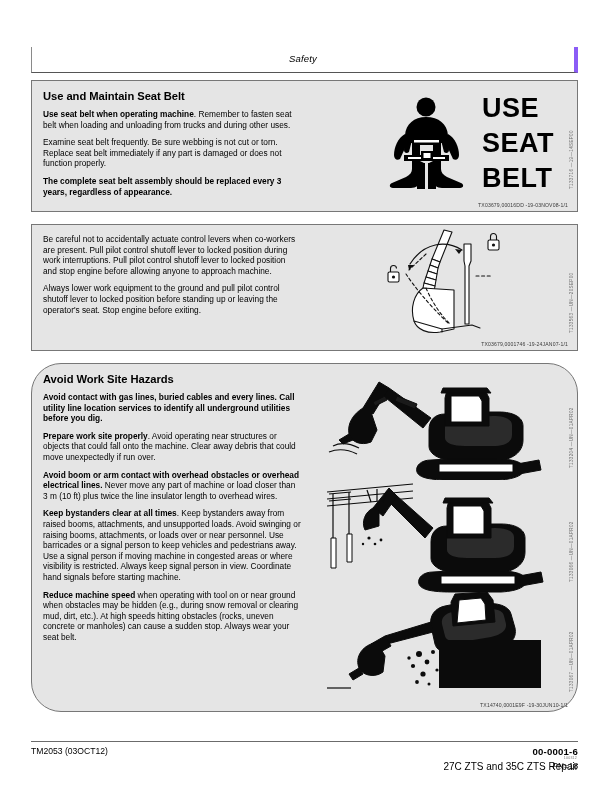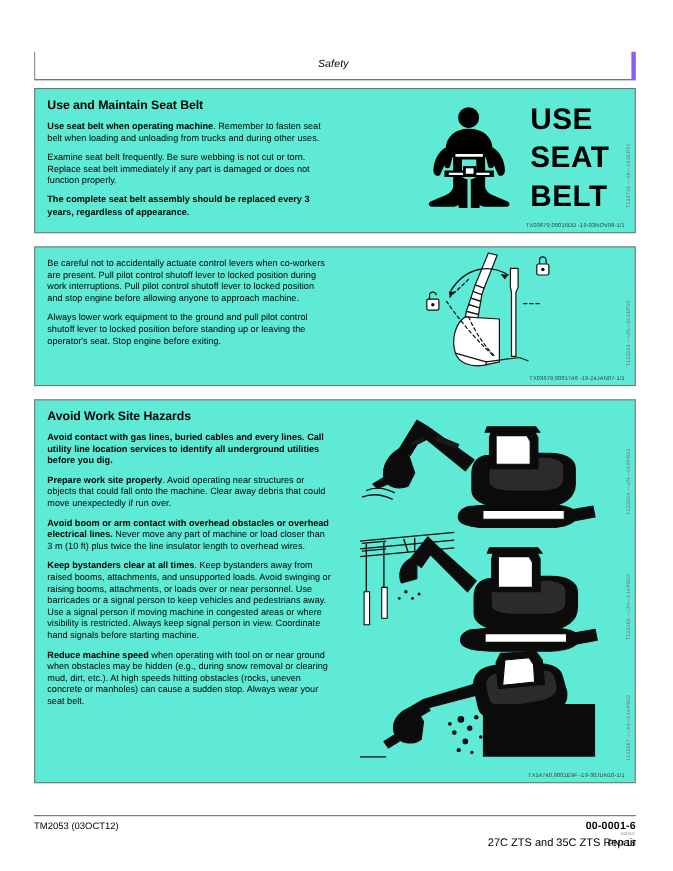--- a/index.html
+++ b/index.html
@@ -46,25 +46,25 @@
     letter-spacing: .15px;
   }
 
   
   .section {
     position: absolute;
     left: 31px;
     width: 547px;
     border: 1px solid #777777;
     box-sizing: border-box;
-    background: #5eead4;
+    background: #e5e5e5;
   }
   #sec-seatbelt { top: 80px;  height: 132px; }
   #sec-movement { top: 224px; height: 127px; }
-  #sec-hazards  { top: 363px; height: 349px; }
+  #sec-hazards  { top: 363px; height: 349px; border-radius: 30px; }
 
   .sec-inner {
     position: relative;
     width: 100%;
     height: 100%;
   }
 
   .col-text {
     position: absolute;
     left: 11px;

